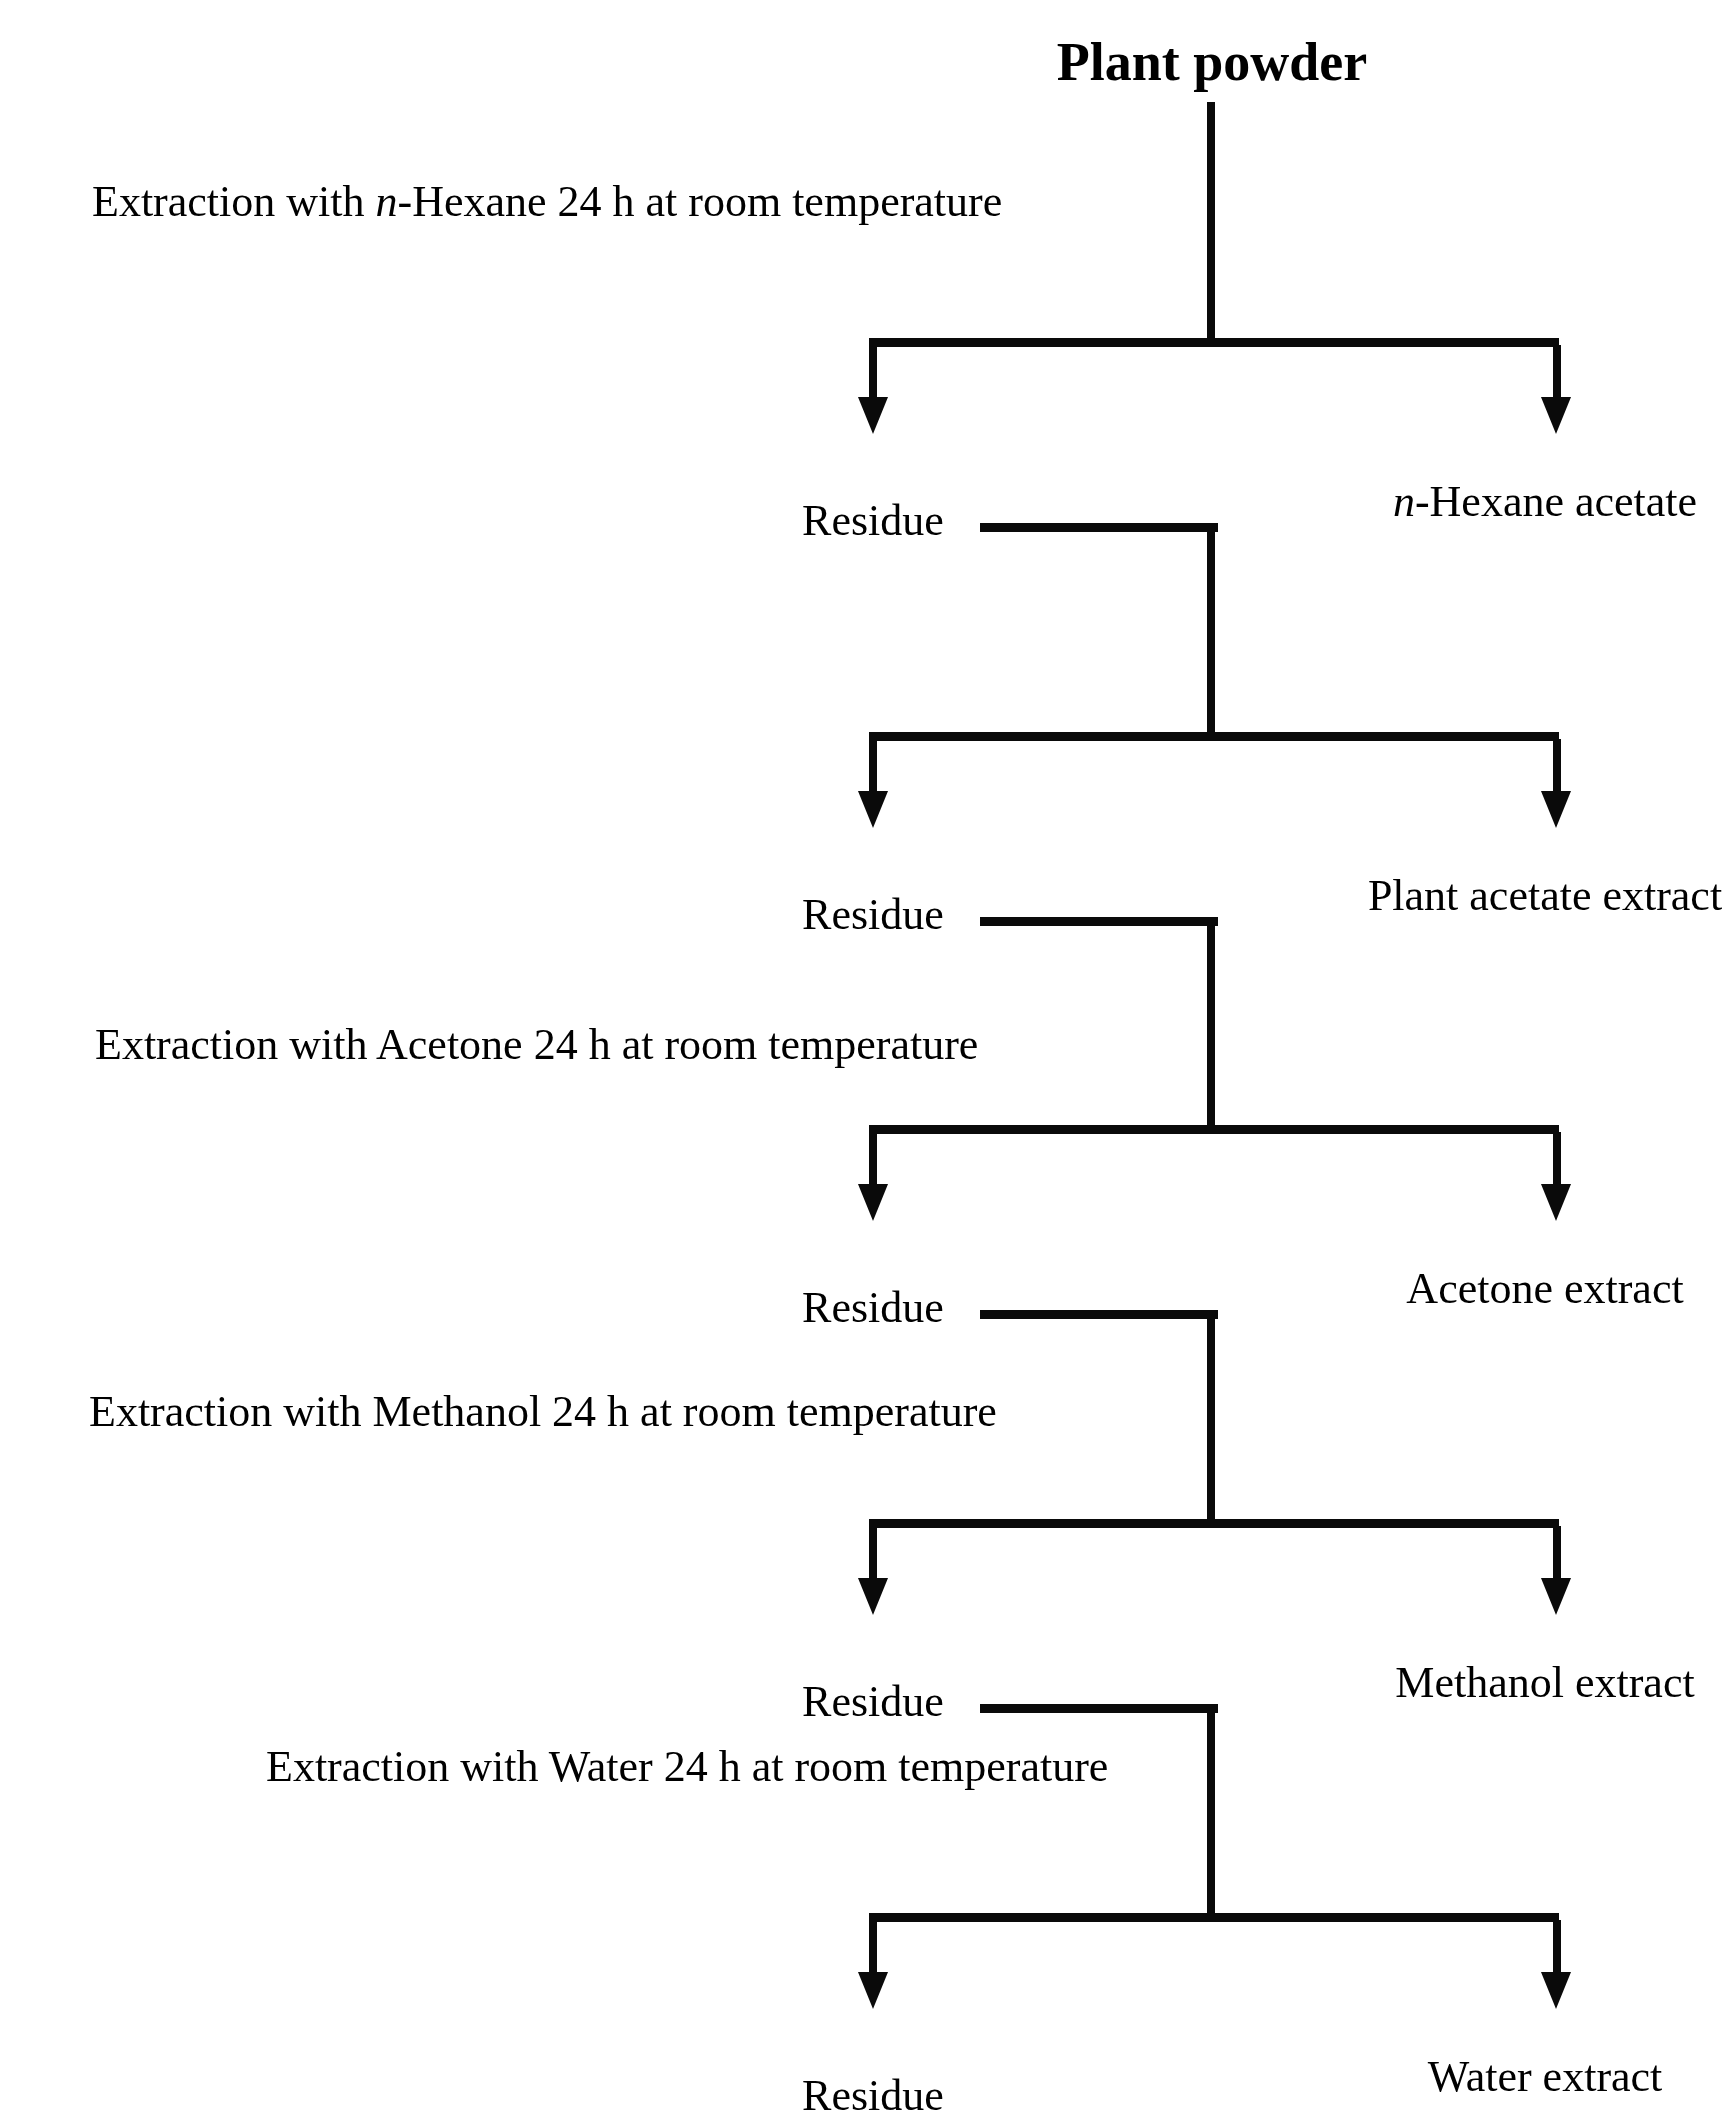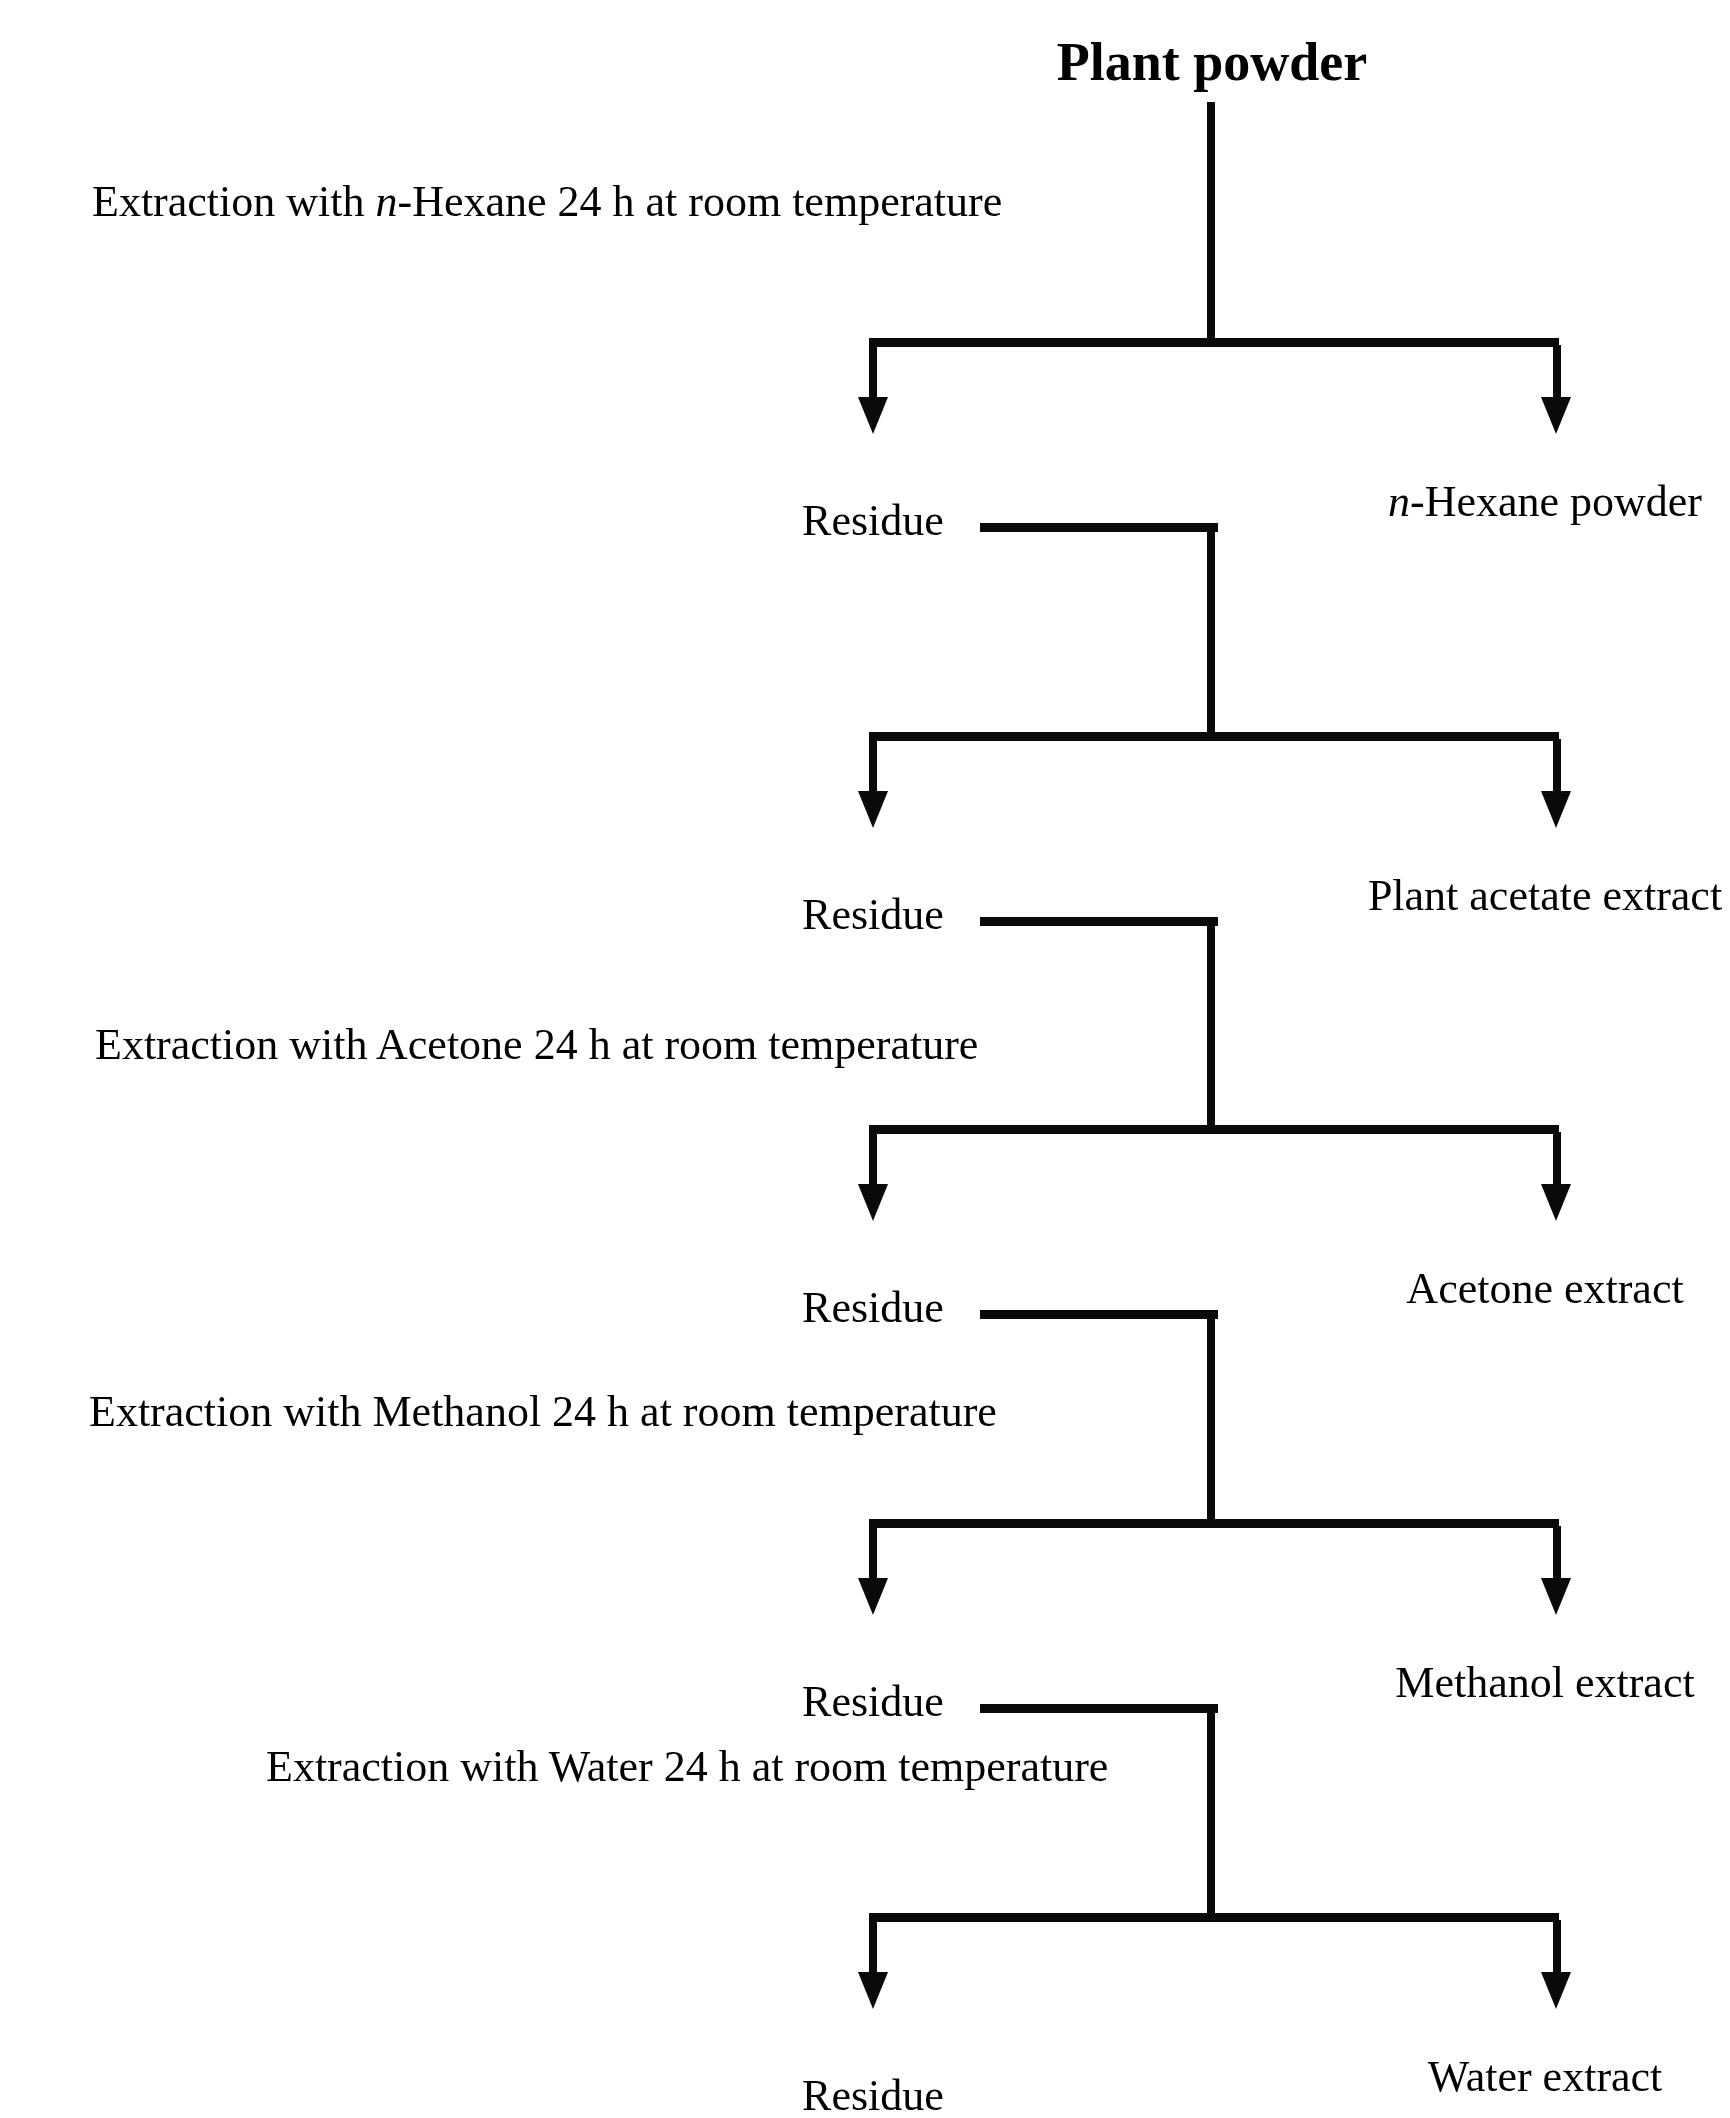--- a/index.html
+++ b/index.html
@@ -87,21 +87,21 @@
   </div>
 
   <div class="tier t0">
     <div class="hline branch"></div>
     <div class="vline arm-l"></div>
     <div class="vline arm-r"></div>
     <div class="arrowhead head-l"></div>
     <div class="arrowhead head-r"></div>
     <div class="node node-left">Residue</div>
     <div class="node node-right">
-      <span></span><span class="it">n</span><span>-Hexane powder</span>
+      <span></span><span class="it">n</span><span>-Hexane acetate</span>
     </div>
     <div class="hline conn-h"></div>
     <div class="vline conn-v"></div>
   </div>
 
   <div class="tier t1">
     <div class="hline branch"></div>
     <div class="vline arm-l"></div>
     <div class="vline arm-r"></div>
     <div class="arrowhead head-l"></div>

